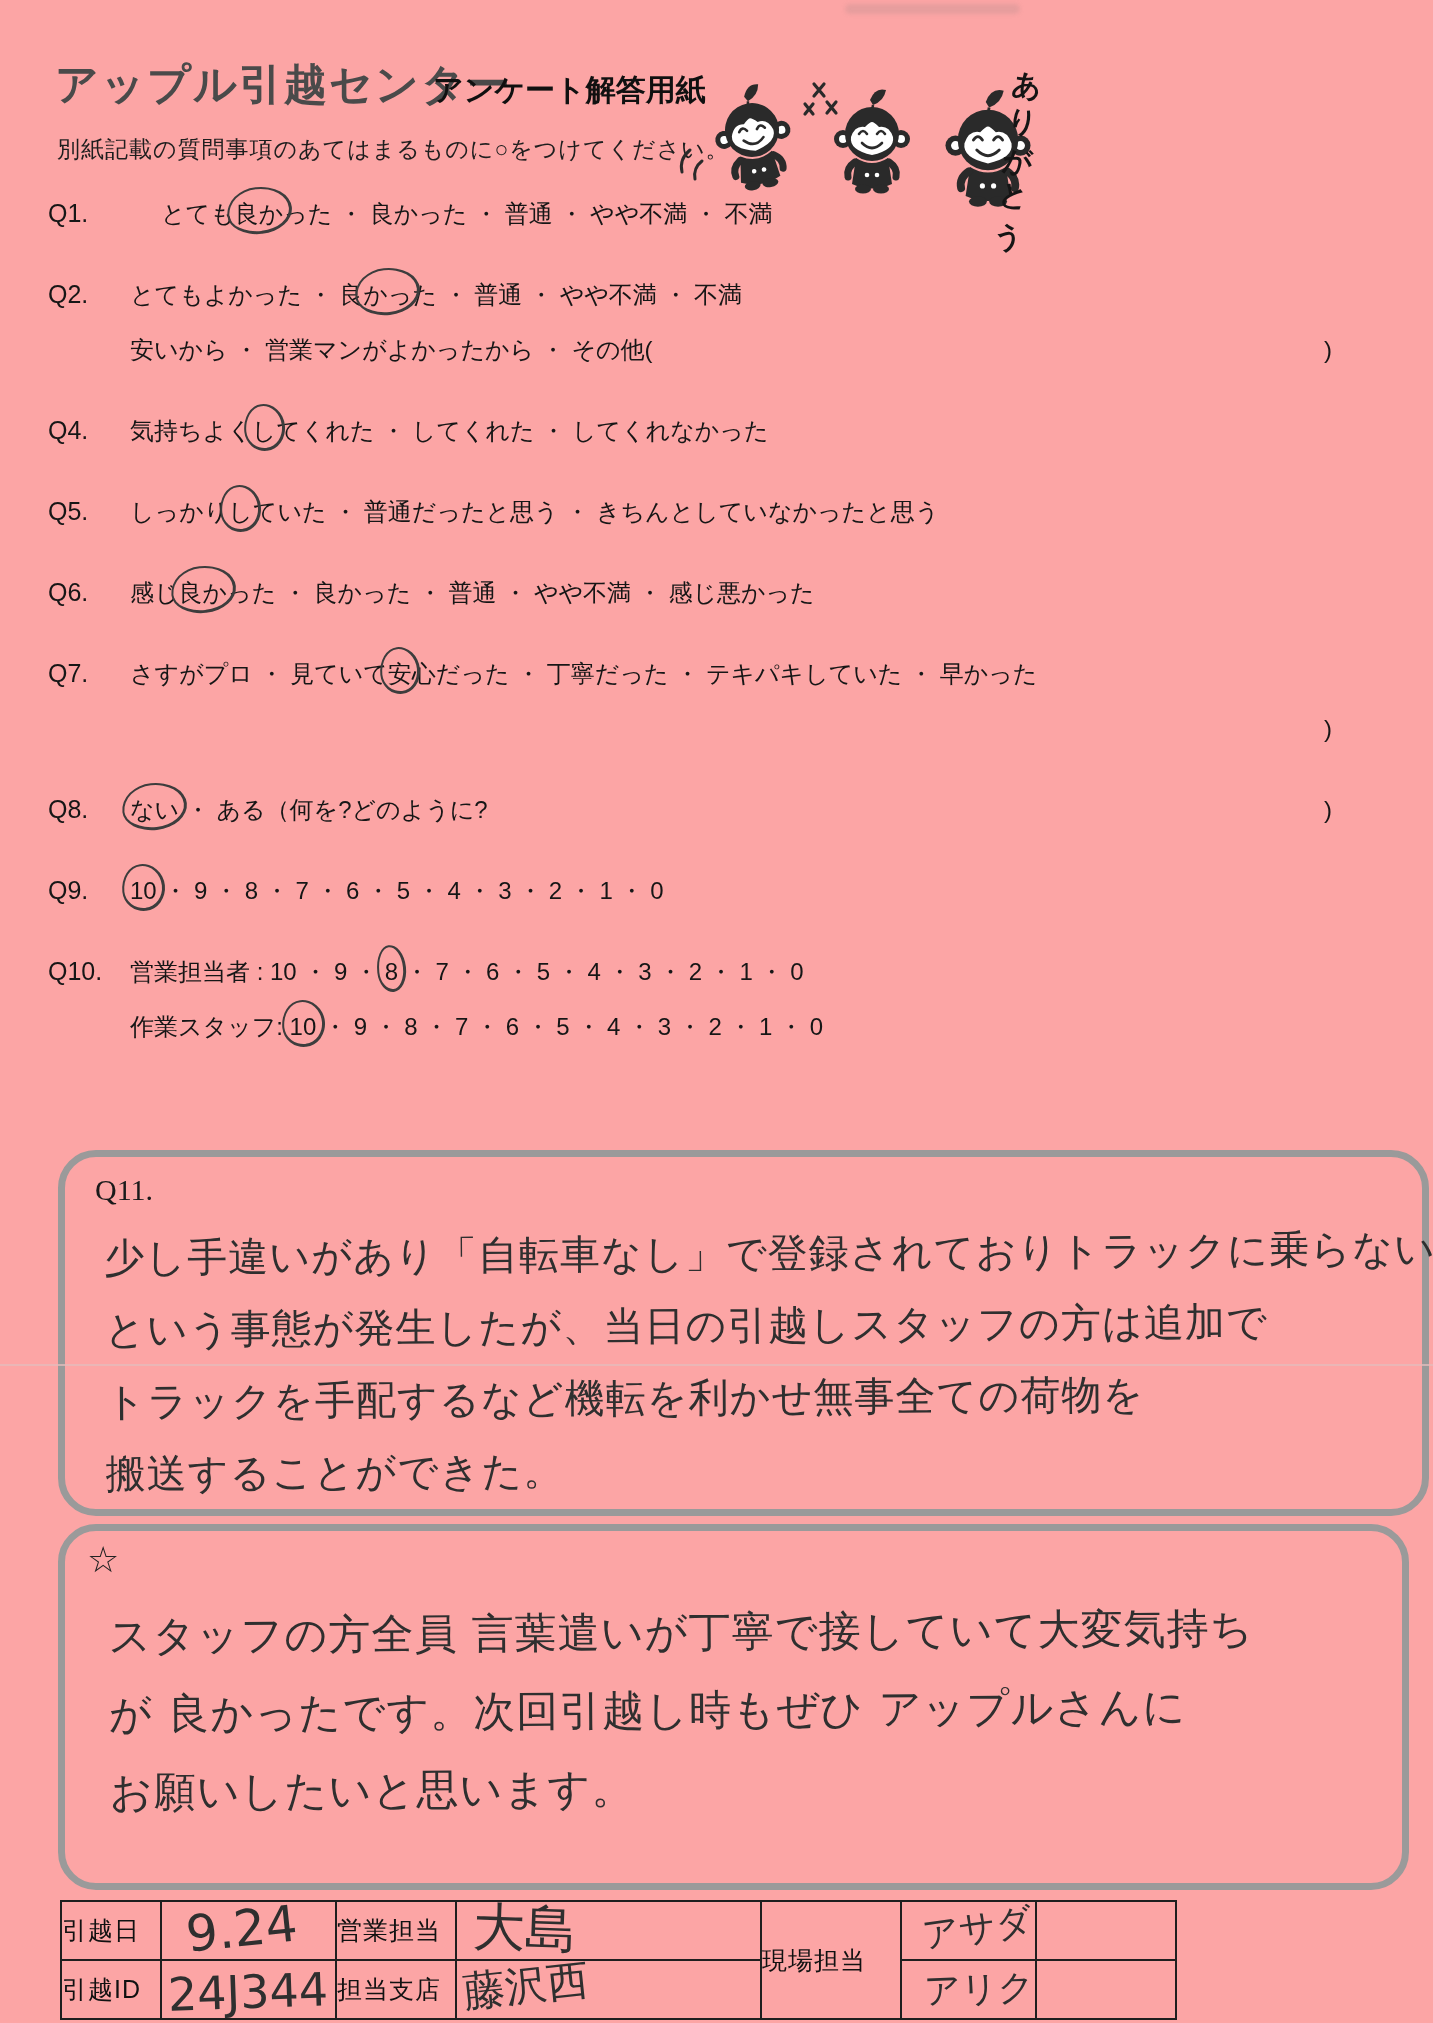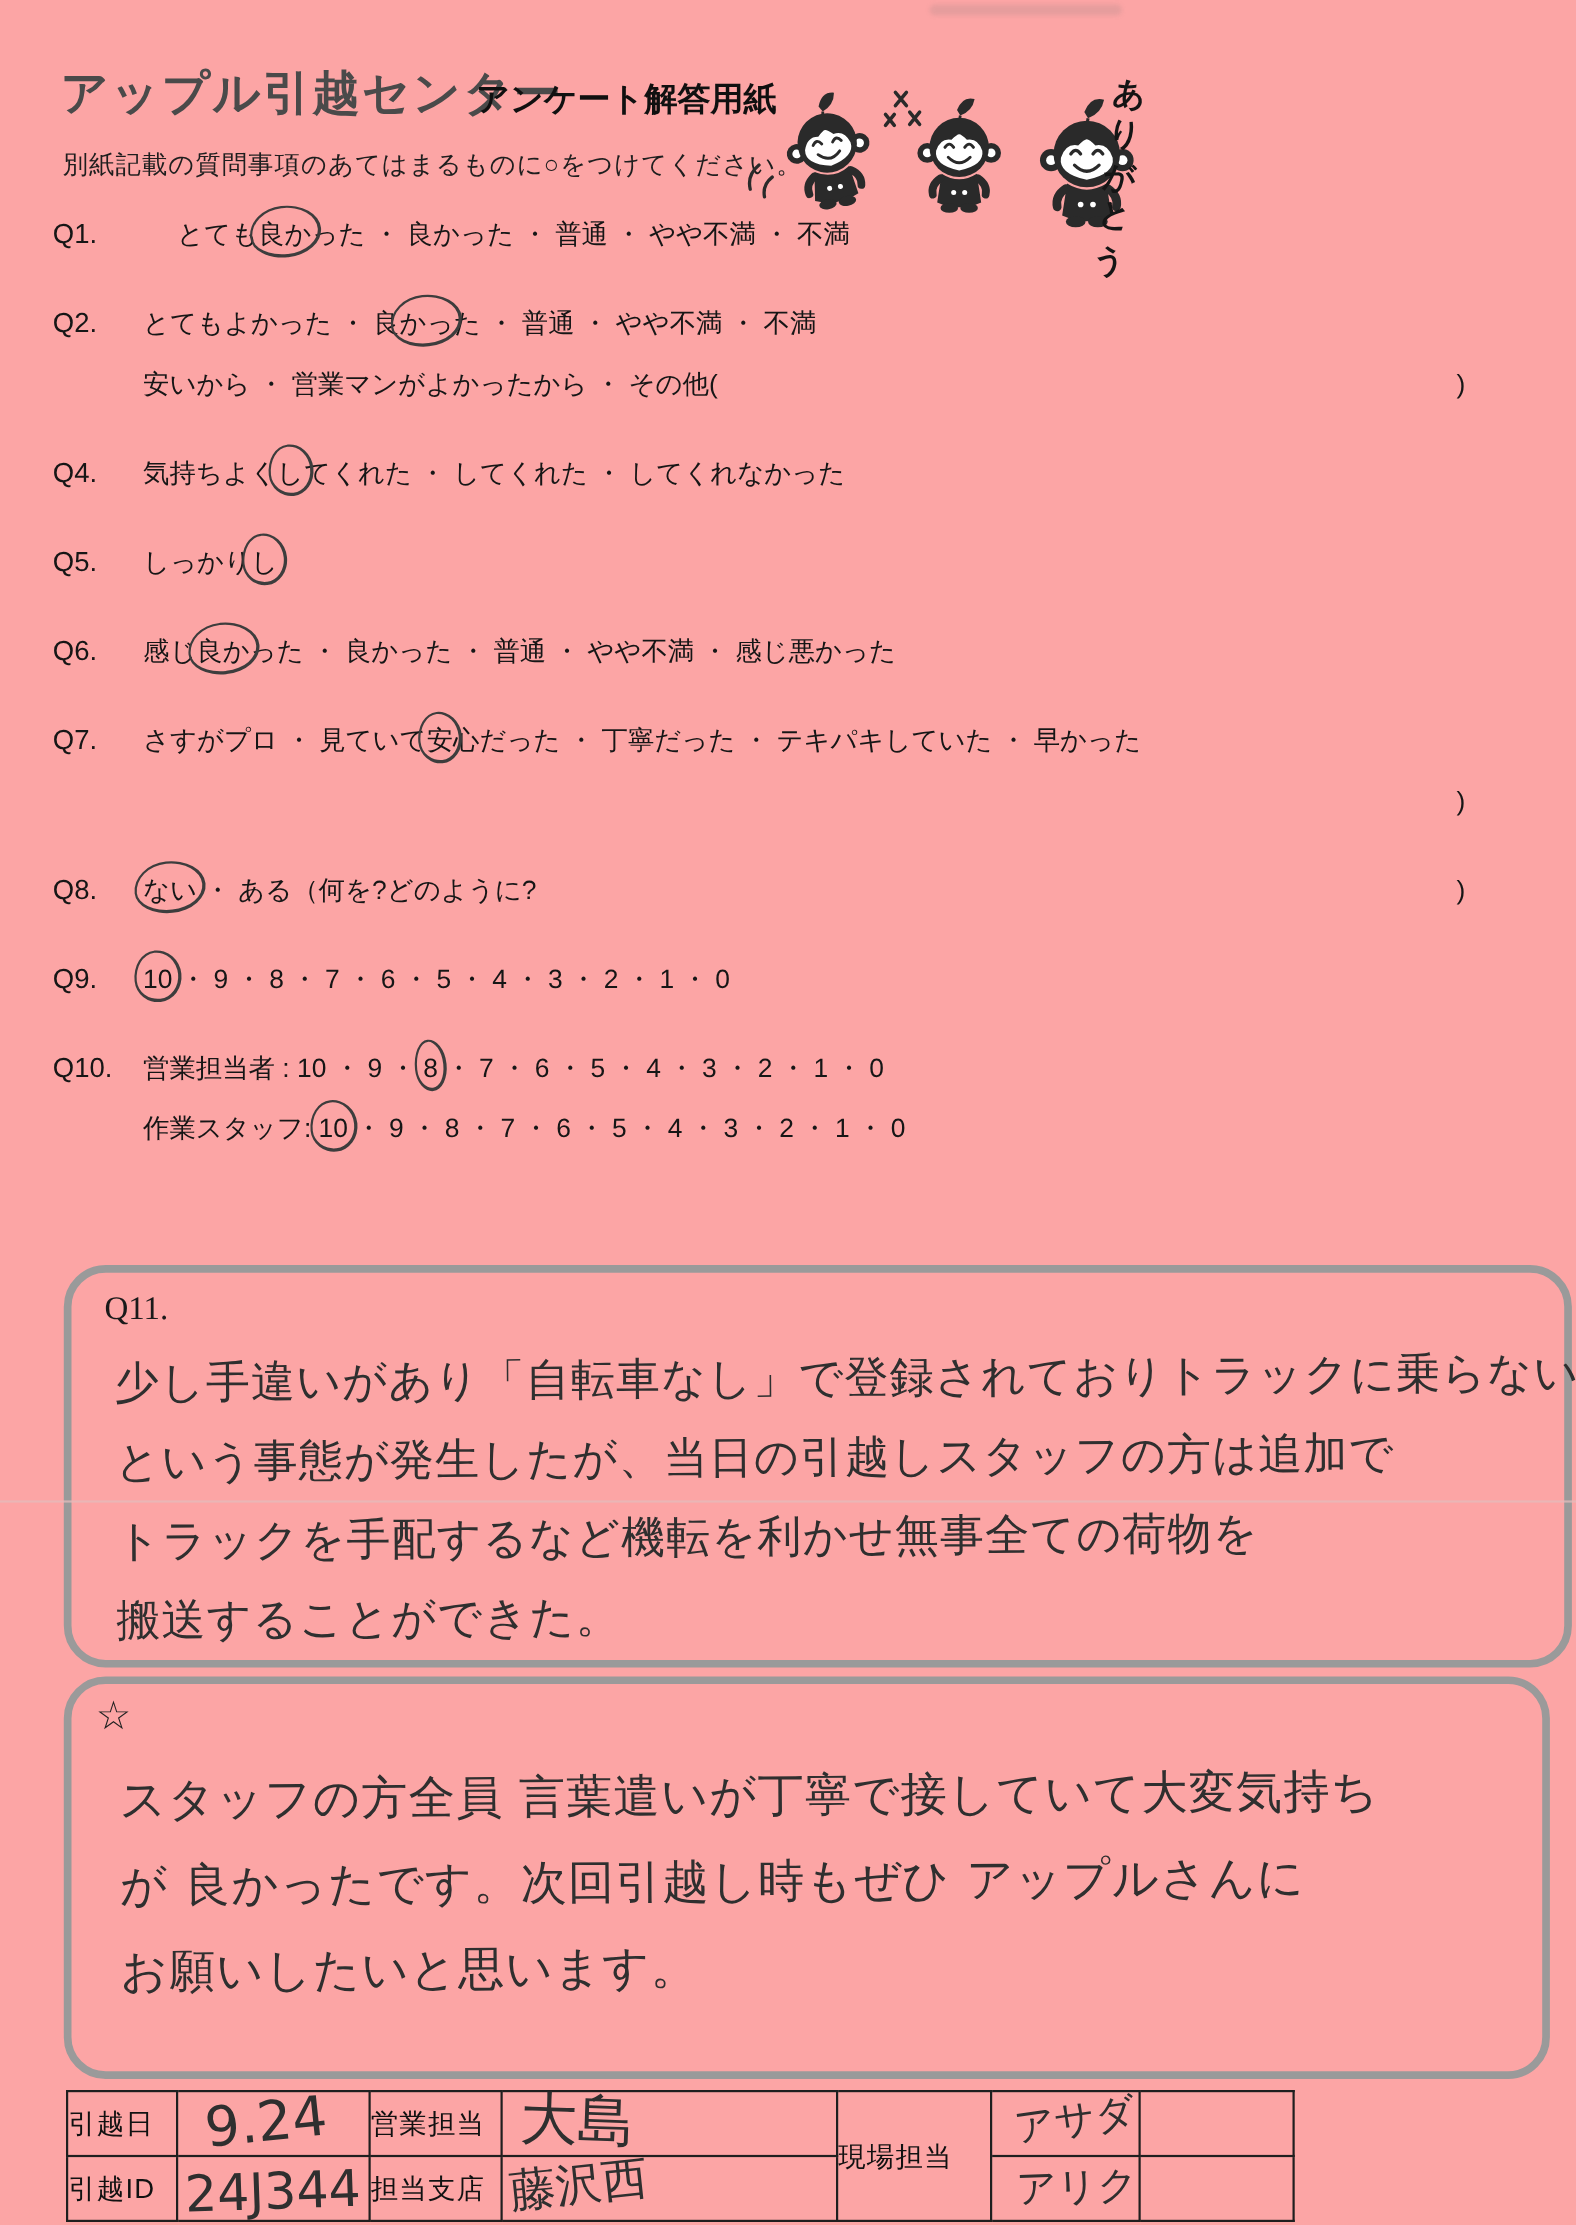--- a/index.html
+++ b/index.html
@@ -115,21 +115,21 @@
     <use href="#monkey" transform="translate(200,76)"></use>
     <use href="#monkey" transform="translate(316,82) scale(1.12)"></use>
   </svg>
   <div class="thanks">ありがとう</div>
 
   <div class="questions">
       <div class="q-line"><span class="q-label">Q1.</span><span class="q-content"><span>とても</span><span class="circled">良か</span><span>った ・ 良かった ・ 普通 ・ やや不満 ・ 不満</span></span></div>
       <div class="q-line"><span class="q-label">Q2.</span><span class="q-content"><span>とてもよかった ・ 良</span><span class="circled">かっ</span><span>た ・ 普通 ・ やや不満 ・ 不満</span></span></div>
       <div class="q-line cont"><span class="q-label"></span><span class="q-content"><span>安いから ・ 営業マンがよかったから ・ その他(</span><span class="push-right">)</span></span></div>
       <div class="q-line"><span class="q-label">Q4.</span><span class="q-content"><span>気持ちよく</span><span class="circled">し</span><span>てくれた ・ してくれた ・ してくれなかった</span></span></div>
-      <div class="q-line"><span class="q-label">Q5.</span><span class="q-content"><span>しっかり</span><span class="circled">し</span></span></div>
+      <div class="q-line"><span class="q-label">Q5.</span><span class="q-content"><span>しっかり</span><span class="circled">し</span><span>ていた ・ 普通だったと思う ・ きちんとしていなかったと思う</span></span></div>
       <div class="q-line"><span class="q-label">Q6.</span><span class="q-content"><span>感じ</span><span class="circled">良か</span><span>った ・ 良かった ・ 普通 ・ やや不満 ・ 感じ悪かった</span></span></div>
       <div class="q-line"><span class="q-label">Q7.</span><span class="q-content"><span>さすがプロ ・ 見ていて</span><span class="circled">安</span><span>心だった ・ 丁寧だった ・ テキパキしていた ・ 早かった</span></span></div>
       <div class="q-line cont"><span class="q-label"></span><span class="q-content"><span class="push-right">)</span></span></div>
       <div class="q-line"><span class="q-label">Q8.</span><span class="q-content"><span class="circled">ない</span><span> ・ ある（何を?どのように?</span><span class="push-right">)</span></span></div>
       <div class="q-line"><span class="q-label">Q9.</span><span class="q-content"><span class="circled">10</span><span> ・ 9 ・ 8 ・ 7 ・ 6 ・ 5 ・ 4 ・ 3 ・ 2 ・ 1 ・ 0</span></span></div>
       <div class="q-line"><span class="q-label">Q10.</span><span class="q-content"><span>営業担当者 : 10 ・ 9 ・ </span><span class="circled">8</span><span> ・ 7 ・ 6 ・ 5 ・ 4 ・ 3 ・ 2 ・ 1 ・ 0</span></span></div>
       <div class="q-line cont"><span class="q-label"></span><span class="q-content"><span>作業スタッフ: </span><span class="circled">10</span><span> ・ 9 ・ 8 ・ 7 ・ 6 ・ 5 ・ 4 ・ 3 ・ 2 ・ 1 ・ 0</span></span></div>
     </div>
 
   <div class="comment-box box-q11">

